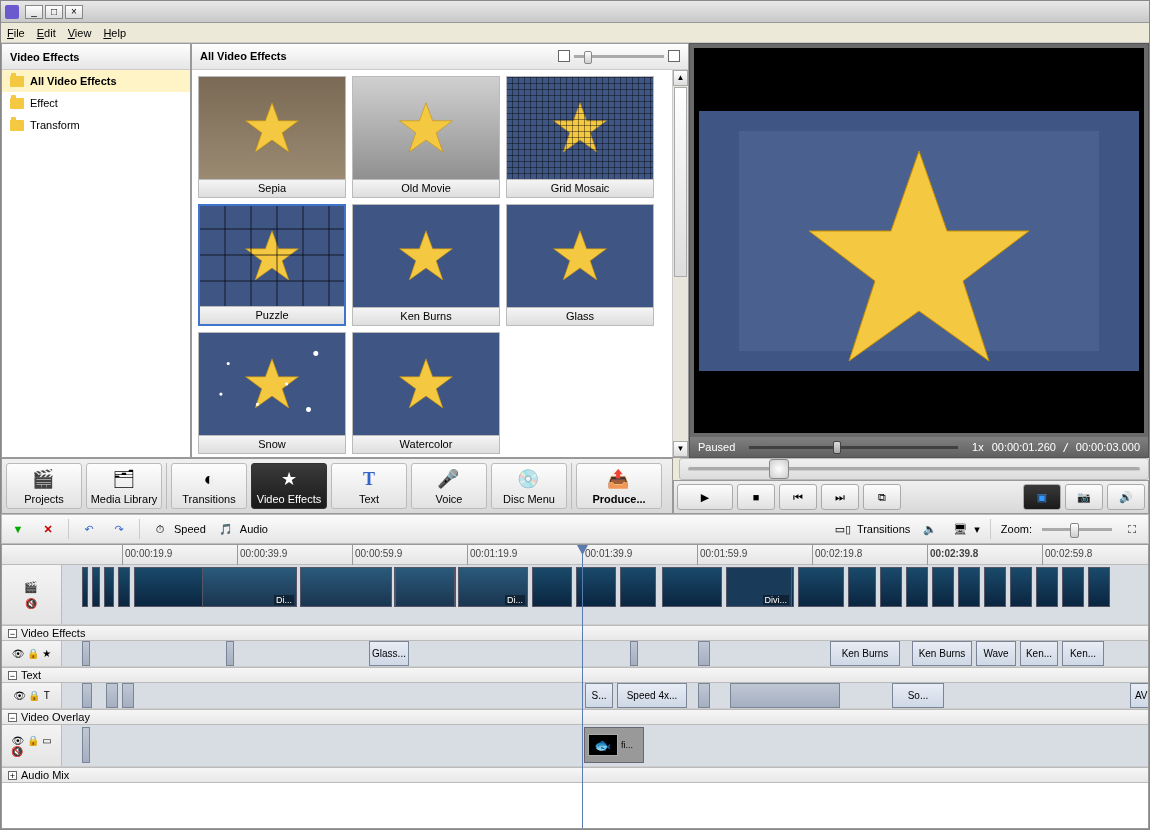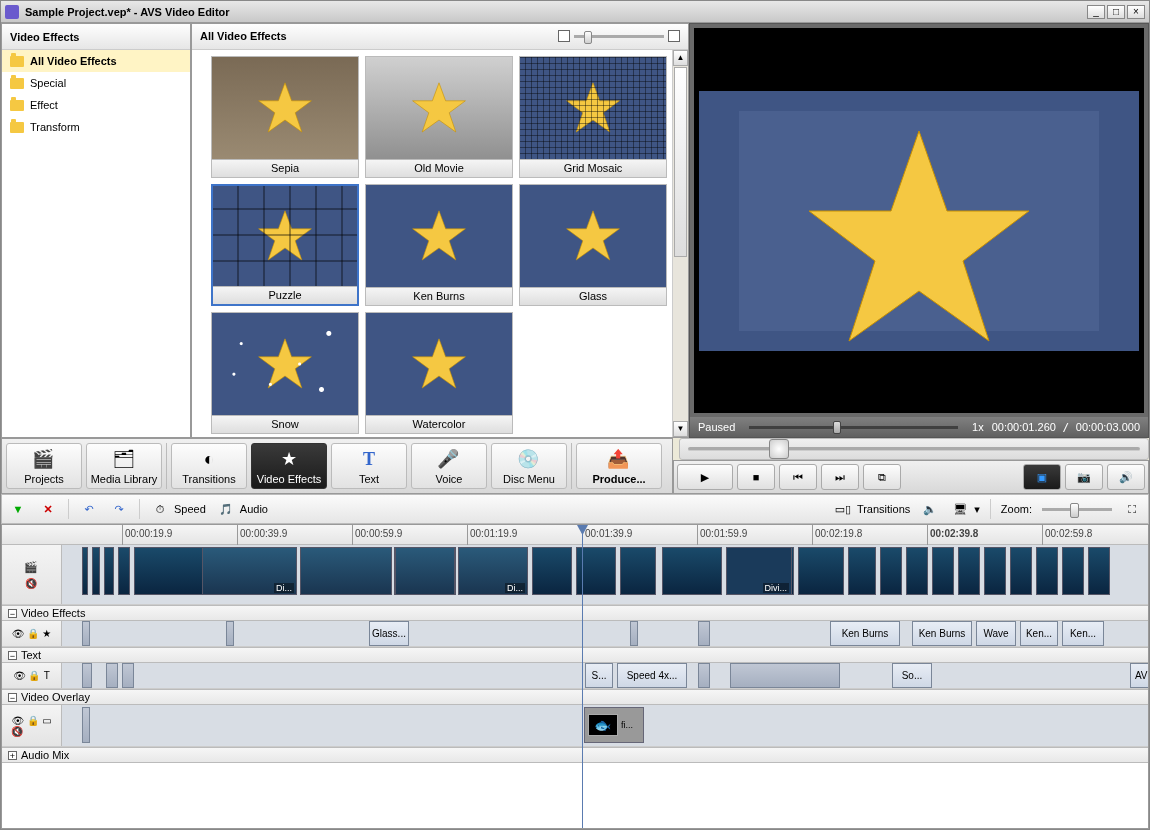--- a/index.html
+++ b/index.html
@@ -21,21 +21,21 @@
 .panel-l .item .fic { width: 14px; height: 11px; background: #f5c842; border-radius: 1px; position: relative; }
 .panel-l .item .fic:before { content:''; position:absolute; top:-3px; left:1px; width:5px; height:3px; background:#f5c842; border-radius:1px 1px 0 0; }
 .panel-l .item.sel { background: #fff4c5; font-weight: bold; }
 
 .panel-m { flex:1; border:1px solid #999; background:#fff; display:flex; flex-direction:column; position:relative; }
 .panel-m .hd { justify-content: space-between; }
 .panel-m .hd .hctrls { display:flex; align-items:center; gap:4px; }
 .panel-m .hd .hctrls .sq { width:12px; height:12px; border:1px solid #666; background:#fff; }
 .panel-m .hd .hctrls .sl { width:90px; height:3px; background:#aaa; position:relative; }
 .panel-m .hd .hctrls .sl:before { content:''; position:absolute; left:10px; top:-4px; width:6px; height:11px; background:linear-gradient(#fdfdfd,#d0d0d0); border:1px solid #888; border-radius:2px; }
-.grid { padding: 6px; display: grid; grid-template-columns: repeat(3, 148px); grid-auto-rows: 122px; gap: 6px; overflow-y: auto; margin-left: 13px; }
+.grid { padding: 6px; display: grid; grid-template-columns: repeat(3, 148px); grid-auto-rows: 122px; gap: 6px; overflow-y: auto; }
 .cell { border: 1px solid #bbb; display:flex; flex-direction:column; cursor:pointer; }
 .cell.sel { border: 2px solid #3e74c9; }
 .cell .img { flex:1; background: linear-gradient(#3a4d78,#5a6fa0); position:relative; display:flex; align-items:center; justify-content:center; }
 .cell .lbl { height:18px; background:linear-gradient(#f5f5f5,#dedede); border-top:1px solid #bbb; display:flex; align-items:center; justify-content:center; }
 .star { fill:#f5c842; stroke:#c89000; stroke-width:1; }
 .scrollbar { position:absolute; right:0; top:26px; bottom:0; width:16px; background:#e8e5dc; border-left:1px solid #ccc; }
 .sb-btn { height:16px; background:linear-gradient(#fff,#ddd); border:1px solid #aaa; text-align:center; line-height:14px; font-size:8px; }
 .sb-thumb { height:190px; margin:1px; background:linear-gradient(#fff,#ddd); border:1px solid #aaa; }
 
 .panel-r { width: 460px; background:#6a6a6a; border:1px solid #555; display:flex; flex-direction:column; }
@@ -73,49 +73,50 @@
 .playhead { position:absolute; top:0; bottom:0; width:1px; background:#5a7bb0; z-index:5; }
 .playhead:before { content:''; position:absolute; top:0; left:-5px; width:11px; height:10px; background:#5a7bb0; clip-path: polygon(0 0,100% 0,50% 100%); }
 
 .track { display:flex; border-bottom:1px solid #ccc; }
 .thead { width:60px; background:linear-gradient(#f4f4f4,#e4e4e4); border-right:1px solid #bbb; display:flex; align-items:center; justify-content:center; gap:4px; flex-direction:column; padding:2px; }
 .tbody { flex:1; position:relative; background:#d8dde4; }
 .trackbar { height:16px; background:linear-gradient(#f6f6f6,#e8e8e8); border-bottom:1px solid #bbb; border-top:1px solid #bbb; display:flex; align-items:center; padding:0 6px; font-size:10px; gap:4px; cursor:pointer; }
 .trackbar .exp { width:9px; height:9px; border:1px solid #666; text-align:center; line-height:8px; font-size:9px; background:#fff; }
 .clip { position:absolute; height:100%; background:linear-gradient(#c0c7d4,#a5afc0); border:1px solid #7a8698; top:0; display:flex; align-items:center; justify-content:center; font-size:9px; overflow:hidden; padding:0 2px; }
 .clip.lbl { background:linear-gradient(#e8edf5,#cfd8e6); font-size:10px; }
-.videoclip { position:absolute; top:2px; height:48px; border:1px solid #556; background:#1a3a5a; }
+.videoclip { position:absolute; top:2px; height:40px; border:1px solid #556; background:#1a3a5a; }
 .overlayclip { position:absolute; top:2px; height:36px; border:1px solid #667; background:#999; display:flex; align-items:center; }
 .overlayclip .fish { width:30px; height:22px; background:#000; border:1px solid #aaa; display:flex; align-items:center; justify-content:center; color:#f80; margin:0 3px; font-size:14px; }
 </style>
 </head>
 <body>
 
 <div class="window">
   <div class="titlebar">
     <div class="ticon"></div>
-    <div class="txt">Sample Project.vep* - AVS Video Editor</div>
     <div class="winbtns">
       <div>_</div>
       <div>□</div>
       <div>×</div>
     </div>
   </div>
 
+  <div class="menubar">
+    <span><span class="ul">F</span><span>ile</span></span>
+    <span><span class="ul">E</span>dit</span>
+    <span><span class="ul">V</span>iew</span>
+    <span><span class="ul">H</span>elp</span>
+  </div>
 
   <div class="upper">
     <div class="panel-l">
       <div class="hd">Video Effects</div>
       <div class="item sel">
           <span class="fic"></span>
           <span>All Video Effects</span>
-        </div>
-      <div class="item">
-          <span class="fic"></span>
-          <span>Special</span>
         </div>
       <div class="item">
           <span class="fic"></span>
           <span>Effect</span>
         </div>
       <div class="item">
           <span class="fic"></span>
           <span>Transform</span>
         </div>
     </div>
@@ -423,21 +424,21 @@
           <span style="font-size:10px;">👁 🔒 T</span>
         </div>
       <div class="tbody" id="txtrack">
           <div class="clip" style="left: 20px; width: 10px;"></div>
           <div class="clip" style="left: 44px; width: 12px;"></div>
           <div class="clip" style="left: 60px; width: 12px;"></div>
           <div class="clip" style="left: 636px; width: 12px;"></div>
           <div class="clip" style="left: 668px; width: 110px;"></div>
           <div class="clip lbl" style="left: 523px; width: 28px;">S...</div>
           <div class="clip lbl" style="left: 555px; width: 70px;">Speed 4x...</div>
-          <div class="clip lbl" style="left: 830px; width: 40px;">So...</div>
+          <div class="clip lbl" style="left: 830px; width: 52px;">So...</div>
           <div class="clip lbl" style="left: 1068px; width: 60px;">AVS Vide...</div>
         </div>
     </div>
 
     <div class="trackbar">
         <span class="exp">−</span>
         <span>Video Overlay</span>
       </div>
     <div class="track" style="height:42px;">
       <div class="thead">

